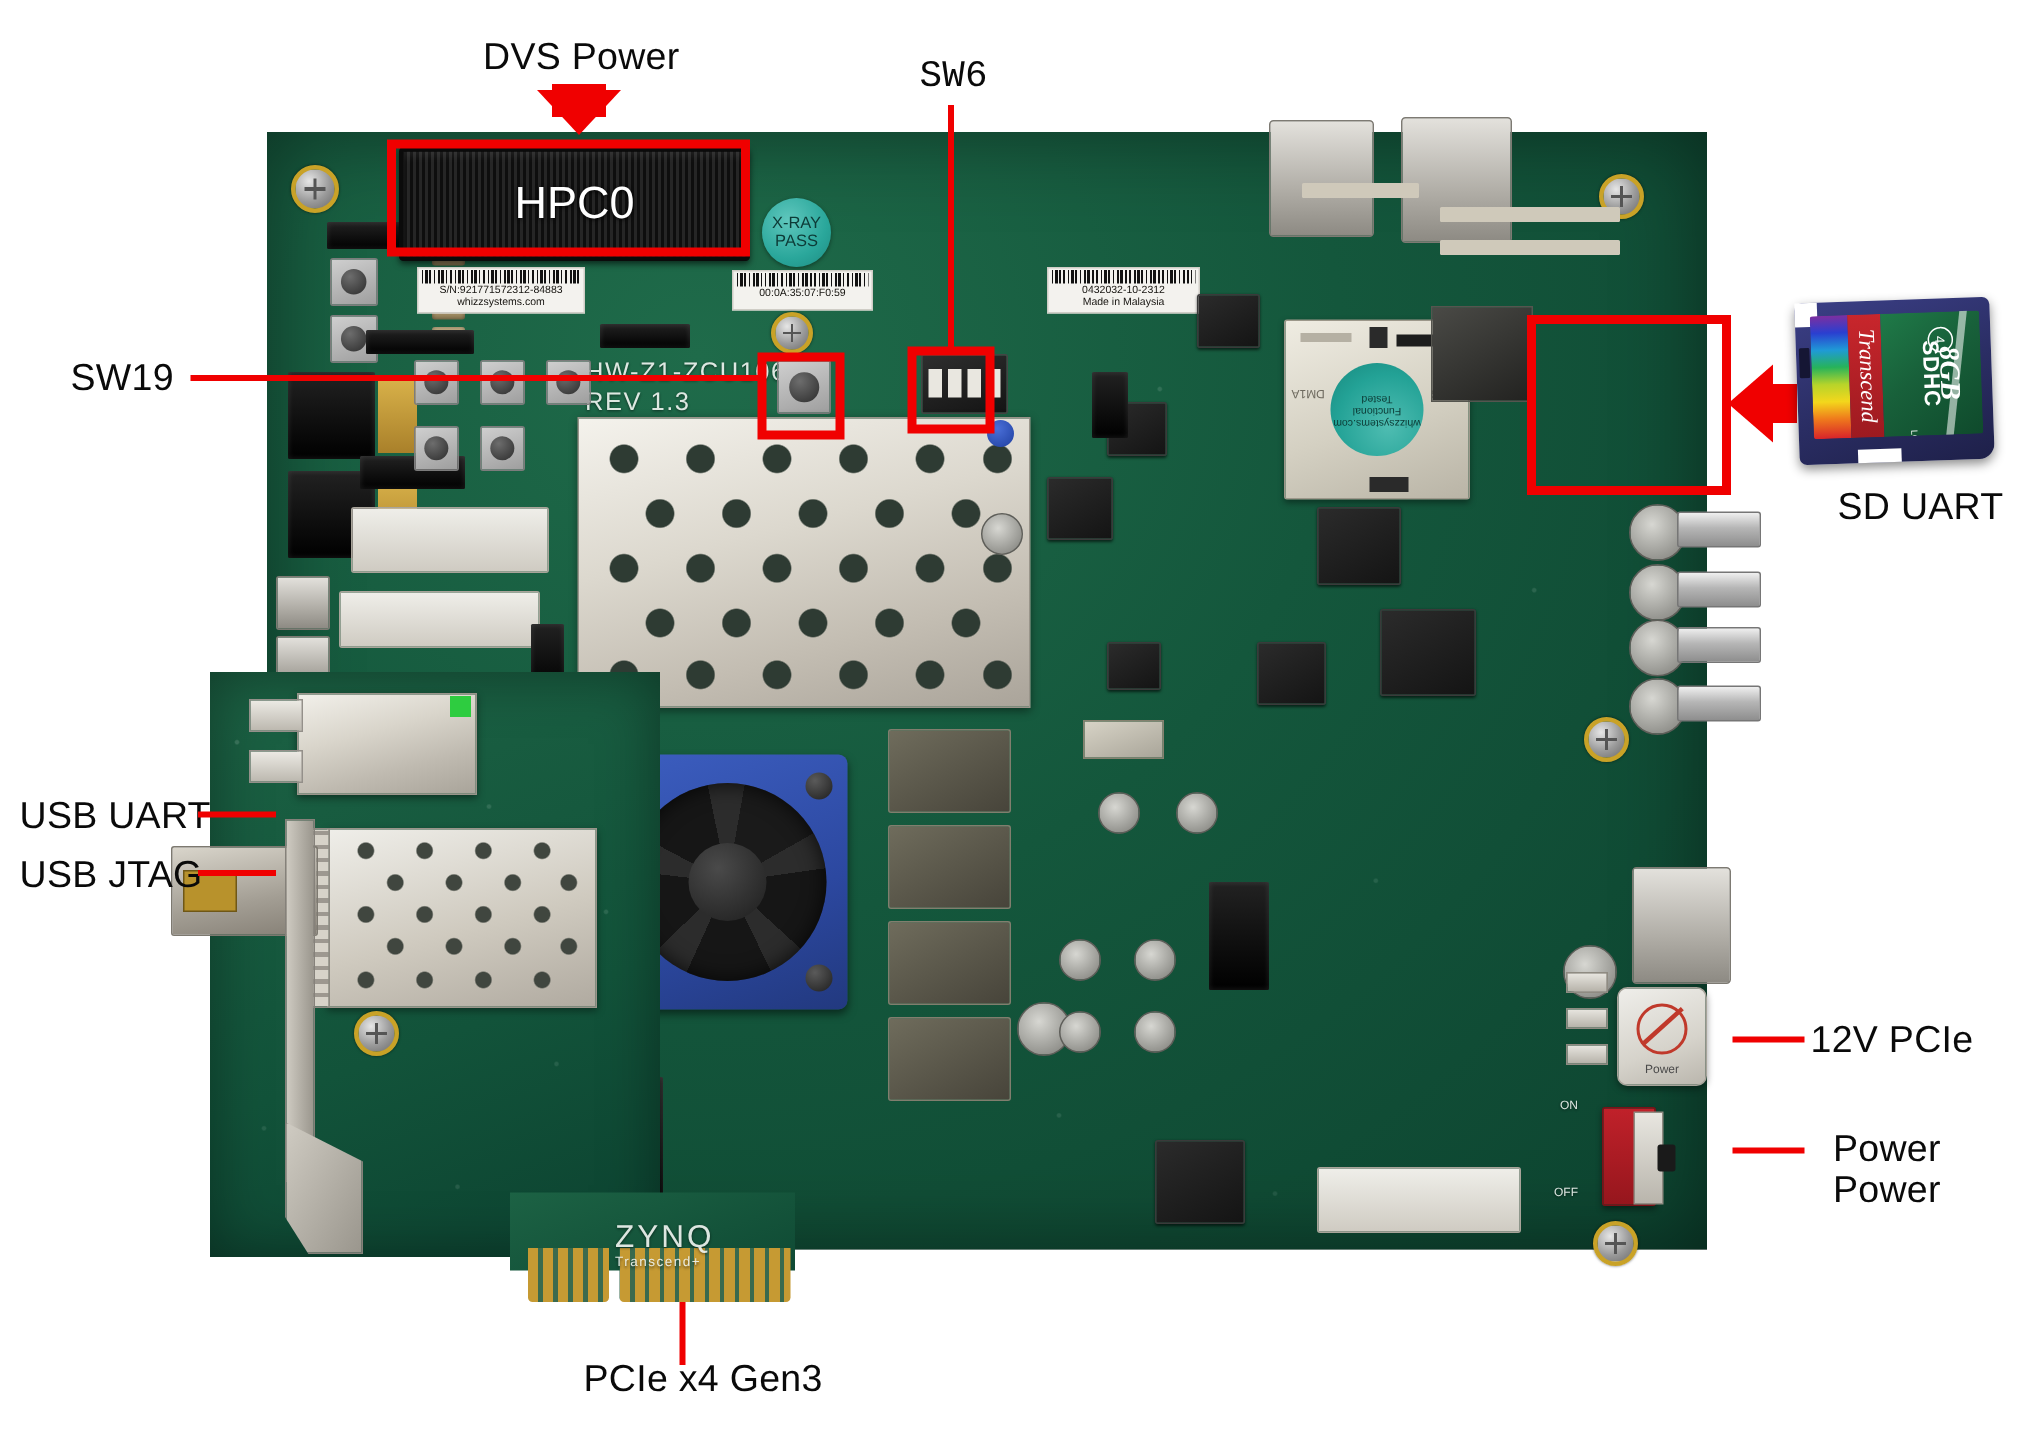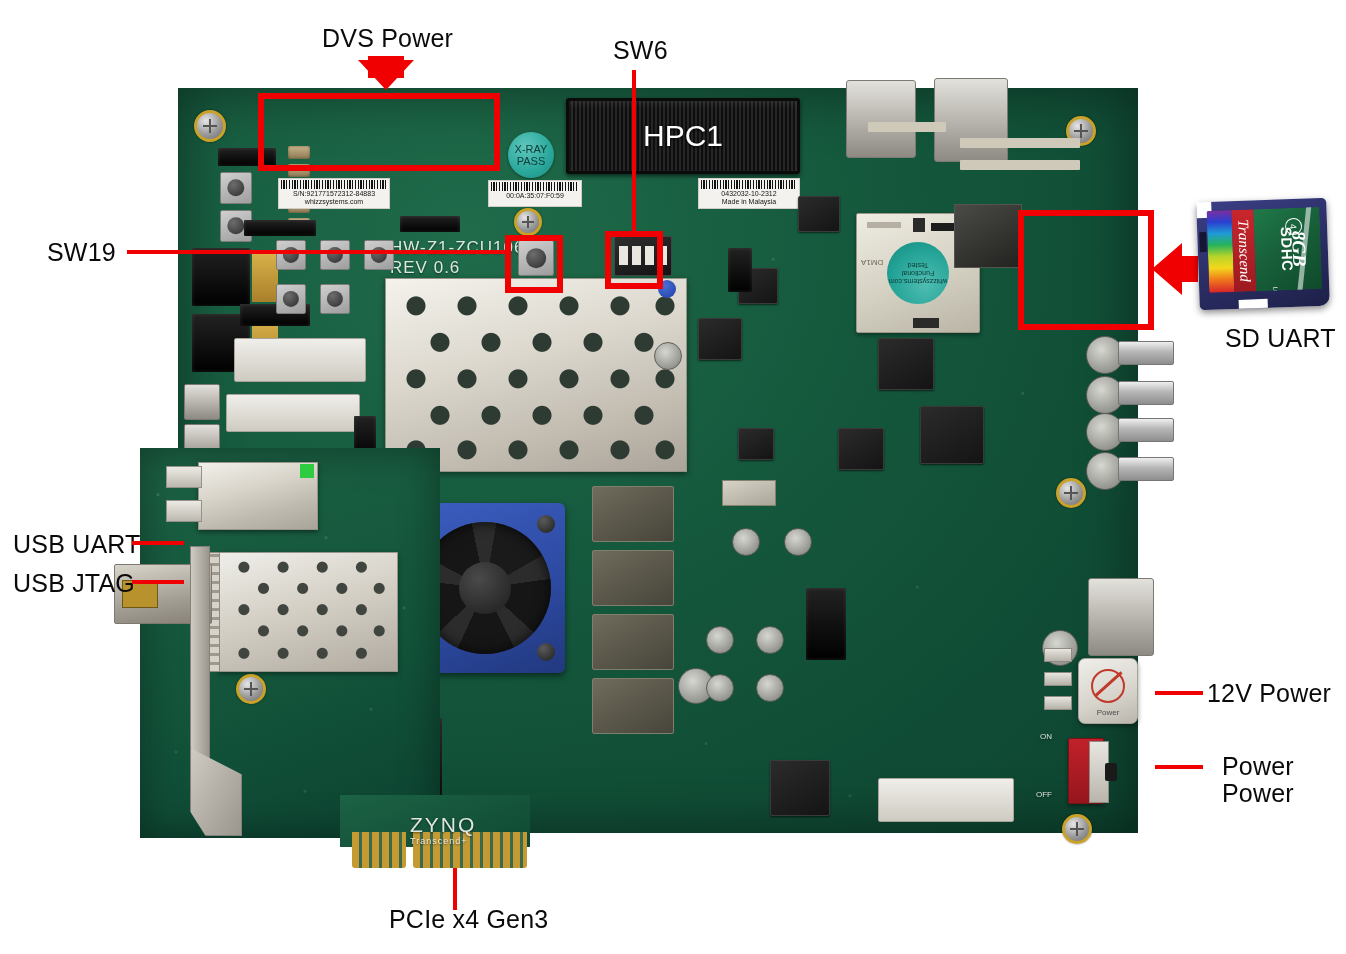--- a/index.html
+++ b/index.html
@@ -293,24 +293,24 @@
     <div class="part pad-gold" style="left:74px;top:230px;width:26px;height:50px;"></div>
 
     <div class="part conn-usb" style="left:6px;top:296px;width:34px;height:34px;"></div>
     <div class="part conn-usb" style="left:6px;top:336px;width:34px;height:34px;"></div>
 
     <div class="part" style="left:56px;top:250px;width:130px;height:42px;background:linear-gradient(180deg,#efeee9,#cfcbc2);border:1px solid #a9a49a;border-radius:2px;"></div>
     <div class="part" style="left:48px;top:306px;width:132px;height:36px;background:linear-gradient(180deg,#efeee9,#cfcbc2);border:1px solid #a9a49a;border-radius:2px;"></div>
     <div class="part hdr-black" style="left:62px;top:216px;width:70px;height:22px;"></div>
     <div class="part hdr-black" style="left:176px;top:328px;width:22px;height:44px;"></div>
 
-
-    <div class="part fmc" style="left:388px;top:10px;width:228px;height:70px;">
-      <div class="fmc-label">HPC1</div>
-    </div>
+    <div class="part fmc" style="left:88px;top:10px;width:228px;height:70px;">
+      <div class="fmc-label">HPC0</div>
+    </div>
+
 
     <div class="xray" style="left:330px;top:44px;width:46px;height:46px;">
       <span>X-RAY</span>
       <span>PASS</span>
     </div>
 
     <div class="sticker" style="left:100px;top:90px;width:110px;height:28px;">
       <div class="barcode"></div>
       <div>S/N:921771572312-84883</div>
       <div>whizzsystems.com</div>
@@ -319,21 +319,21 @@
       <div class="barcode"></div>
       <div>00:0A:35:07:F0:59</div>
     </div>
     <div class="sticker" style="left:520px;top:90px;width:100px;height:28px;">
       <div class="barcode"></div>
       <div>0432032-10-2312</div>
       <div>Made in Malaysia</div>
     </div>
 
     <div class="silk" style="left:212px;top:150px;font-size:17px;letter-spacing:1px;">HW-Z1-ZCU106</div>
-    <div class="silk" style="left:212px;top:170px;font-size:17px;letter-spacing:1px;">REV 0.6</div>
+    <div class="silk" style="left:212px;top:170px;font-size:17px;letter-spacing:1px;">REV 1.3</div>
 
     <div class="part tact-sw" style="left:340px;top:152px;width:34px;height:34px;"></div>
     <div class="part screw" style="left:336px;top:120px;width:22px;height:22px;"></div>
 
     <div class="part" style="left:436px;top:148px;width:56px;height:38px;background:linear-gradient(160deg,#2e2e2e,#141414);border:1px solid #454545;border-radius:2px;">
       <div style="position:absolute;left:4px;top:9px;width:9px;height:19px;background:#e9e7e0;"></div>
       <div style="position:absolute;left:17px;top:9px;width:9px;height:19px;background:#e9e7e0;"></div>
       <div style="position:absolute;left:30px;top:9px;width:9px;height:19px;background:#e9e7e0;"></div>
       <div style="position:absolute;left:43px;top:9px;width:9px;height:19px;background:#e9e7e0;"></div>
     </div>
@@ -481,21 +481,21 @@
 
   <div class="hlbox" style="left:258px;top:93px;width:242px;height:78px;"></div>
   <div class="hlbox" style="left:505px;top:235px;width:58px;height:58px;"></div>
   <div class="hlbox" style="left:605px;top:231px;width:58px;height:58px;"></div>
   <div class="hlbox" style="left:1018px;top:210px;width:136px;height:120px;"></div>
 
   <div class="anno" style="left:322px;top:25px;">DVS Power</div>
   <div class="arrow-shaft" style="left:368px;top:56px;width:36px;height:22px;background:#f00000;"></div>
   <div class="arrow-head-down" style="left:358px;top:60px;"></div>
 
-  <div class="anno" style="left:613px;top:37px;">SW6</div>
+  <div class="anno" style="left:613px;top:37px;font-family:Liberation Mono, monospace;">SW6</div>
   <div class="leader v" style="left:632px;top:70px;height:162px;background:#f00000;"></div>
 
   <div class="anno" style="left:47px;top:239px;">SW19</div>
   <div class="leader h" style="left:127px;top:250px;width:380px;background:#f00000;"></div>
 
   <div class="arrow-shaft" style="left:1168px;top:256px;width:30px;height:26px;background:#f00000;"></div>
   <div class="arrow-head-left" style="left:1152px;top:243px;"></div>
 
   <div id="sdcard">
     <div class="sd-body"></div>
@@ -517,21 +517,21 @@
   </div>
   <div class="anno" style="left:1225px;top:325px;">SD UART</div>
 
   <div class="anno" style="left:13px;top:531px;">USB UART</div>
   <div class="leader h" style="left:132px;top:541px;width:52px;background:#f00000;"></div>
 
   <div class="anno" style="left:13px;top:570px;">USB JTAG</div>
   <div class="leader h" style="left:132px;top:580px;width:52px;background:#f00000;"></div>
 
   <div class="leader h" style="left:1155px;top:691px;width:48px;background:#f00000;"></div>
-  <div class="anno" style="left:1207px;top:680px;">12V Power</div>
+  <div class="anno" style="left:1207px;top:680px;">12V PCIe</div>
 
   <div class="leader h" style="left:1155px;top:765px;width:48px;background:#f00000;"></div>
   <div class="anno" style="left:1222px;top:753px;">Power</div>
   <div class="anno" style="left:1222px;top:780px;">Power</div>
 
   <div class="leader v" style="left:453px;top:868px;height:42px;background:#f00000;"></div>
   <div class="anno" style="left:389px;top:906px;">PCIe x4 Gen3</div>
 
 </div>
 

